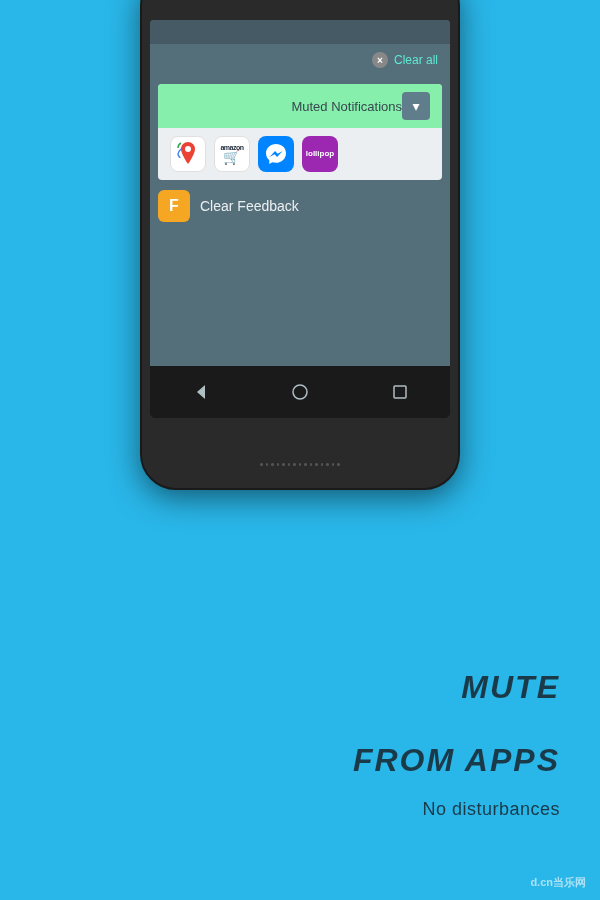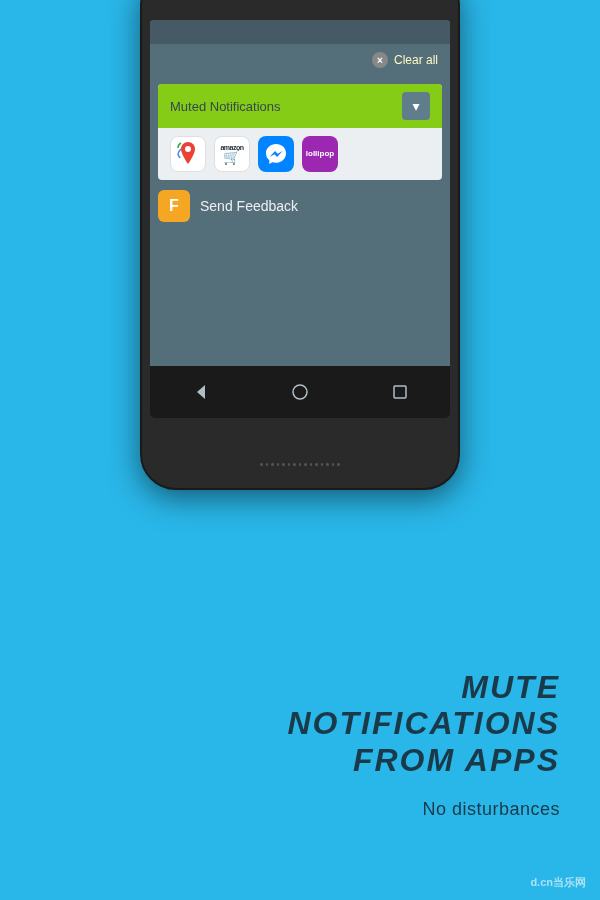--- a/index.html
+++ b/index.html
@@ -73,38 +73,38 @@
       display: flex;
       align-items: center;
       justify-content: center;
       font-size: 10px;
       color: white;
       font-weight: bold;
       flex-shrink: 0;
     }
 
     .clear-all-text {
-      color: #fef9c3;
+      color: #5eead4;
       font-size: 12px;
     }
 
     
     .notification-card {
       margin: 8px 8px 0 8px;
       background: #eceff1;
       border-radius: 4px;
       overflow: hidden;
     }
 
     .notification-header {
-      background: #84cc16;
+      background: #86efac;
       padding: 8px 12px;
       display: flex;
       align-items: center;
-      justify-content: space-between;
+      justify-content: flex-end;
     }
 
     .notification-title {
       font-size: 13px;
       color: #37474f;
       font-weight: 500;
     }
 
     .chevron-down {
       width: 28px;
@@ -337,21 +337,21 @@
 
           <div class="app-icon app-icon-lollipop">
             <span style="color:white; font-size:8px; font-weight:bold; text-align:left; line-height:1.2;">lollipop</span>
           </div>
 
         </div>
       </div>
 
       <div class="feedback-section">
         <div class="feedback-icon">F</div>
-        <span class="feedback-text">Send Feedback</span>
+        <span class="feedback-text">Clear Feedback</span>
       </div>
 
       <div class="nav-bar">
         <div class="nav-icon">
           <svg width="18" height="18" viewBox="0 0 18 18">
             <polygon points="14,2 6,9 14,16" fill="#b0bec5"></polygon>
           </svg>
         </div>
         <div class="nav-icon">
           <svg width="18" height="18" viewBox="0 0 18 18">
@@ -382,19 +382,19 @@
       <div class="speaker-dot"></div>
         <div class="speaker-dot"></div>
         <div class="speaker-dot"></div>
     </div>
   </div>
 </div>
 
 <div class="bottom-text">
   <div class="headline-text">
     <span>MUTE</span><br>
-    <span>NOTIFICATIONS</span><br>
+    <br>
     <span>FROM APPS</span>
   </div>
   <div class="subtitle-text">No disturbances</div>
 </div>
 
 <div class="watermark">d.cn当乐网</div>
 
 </body></html>

